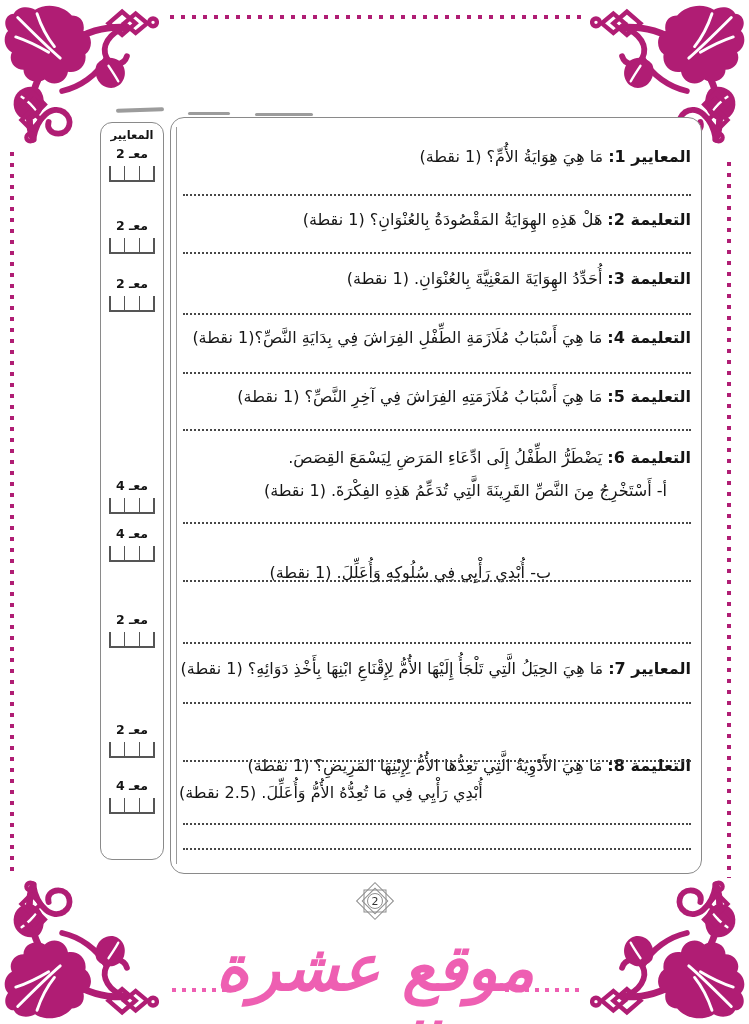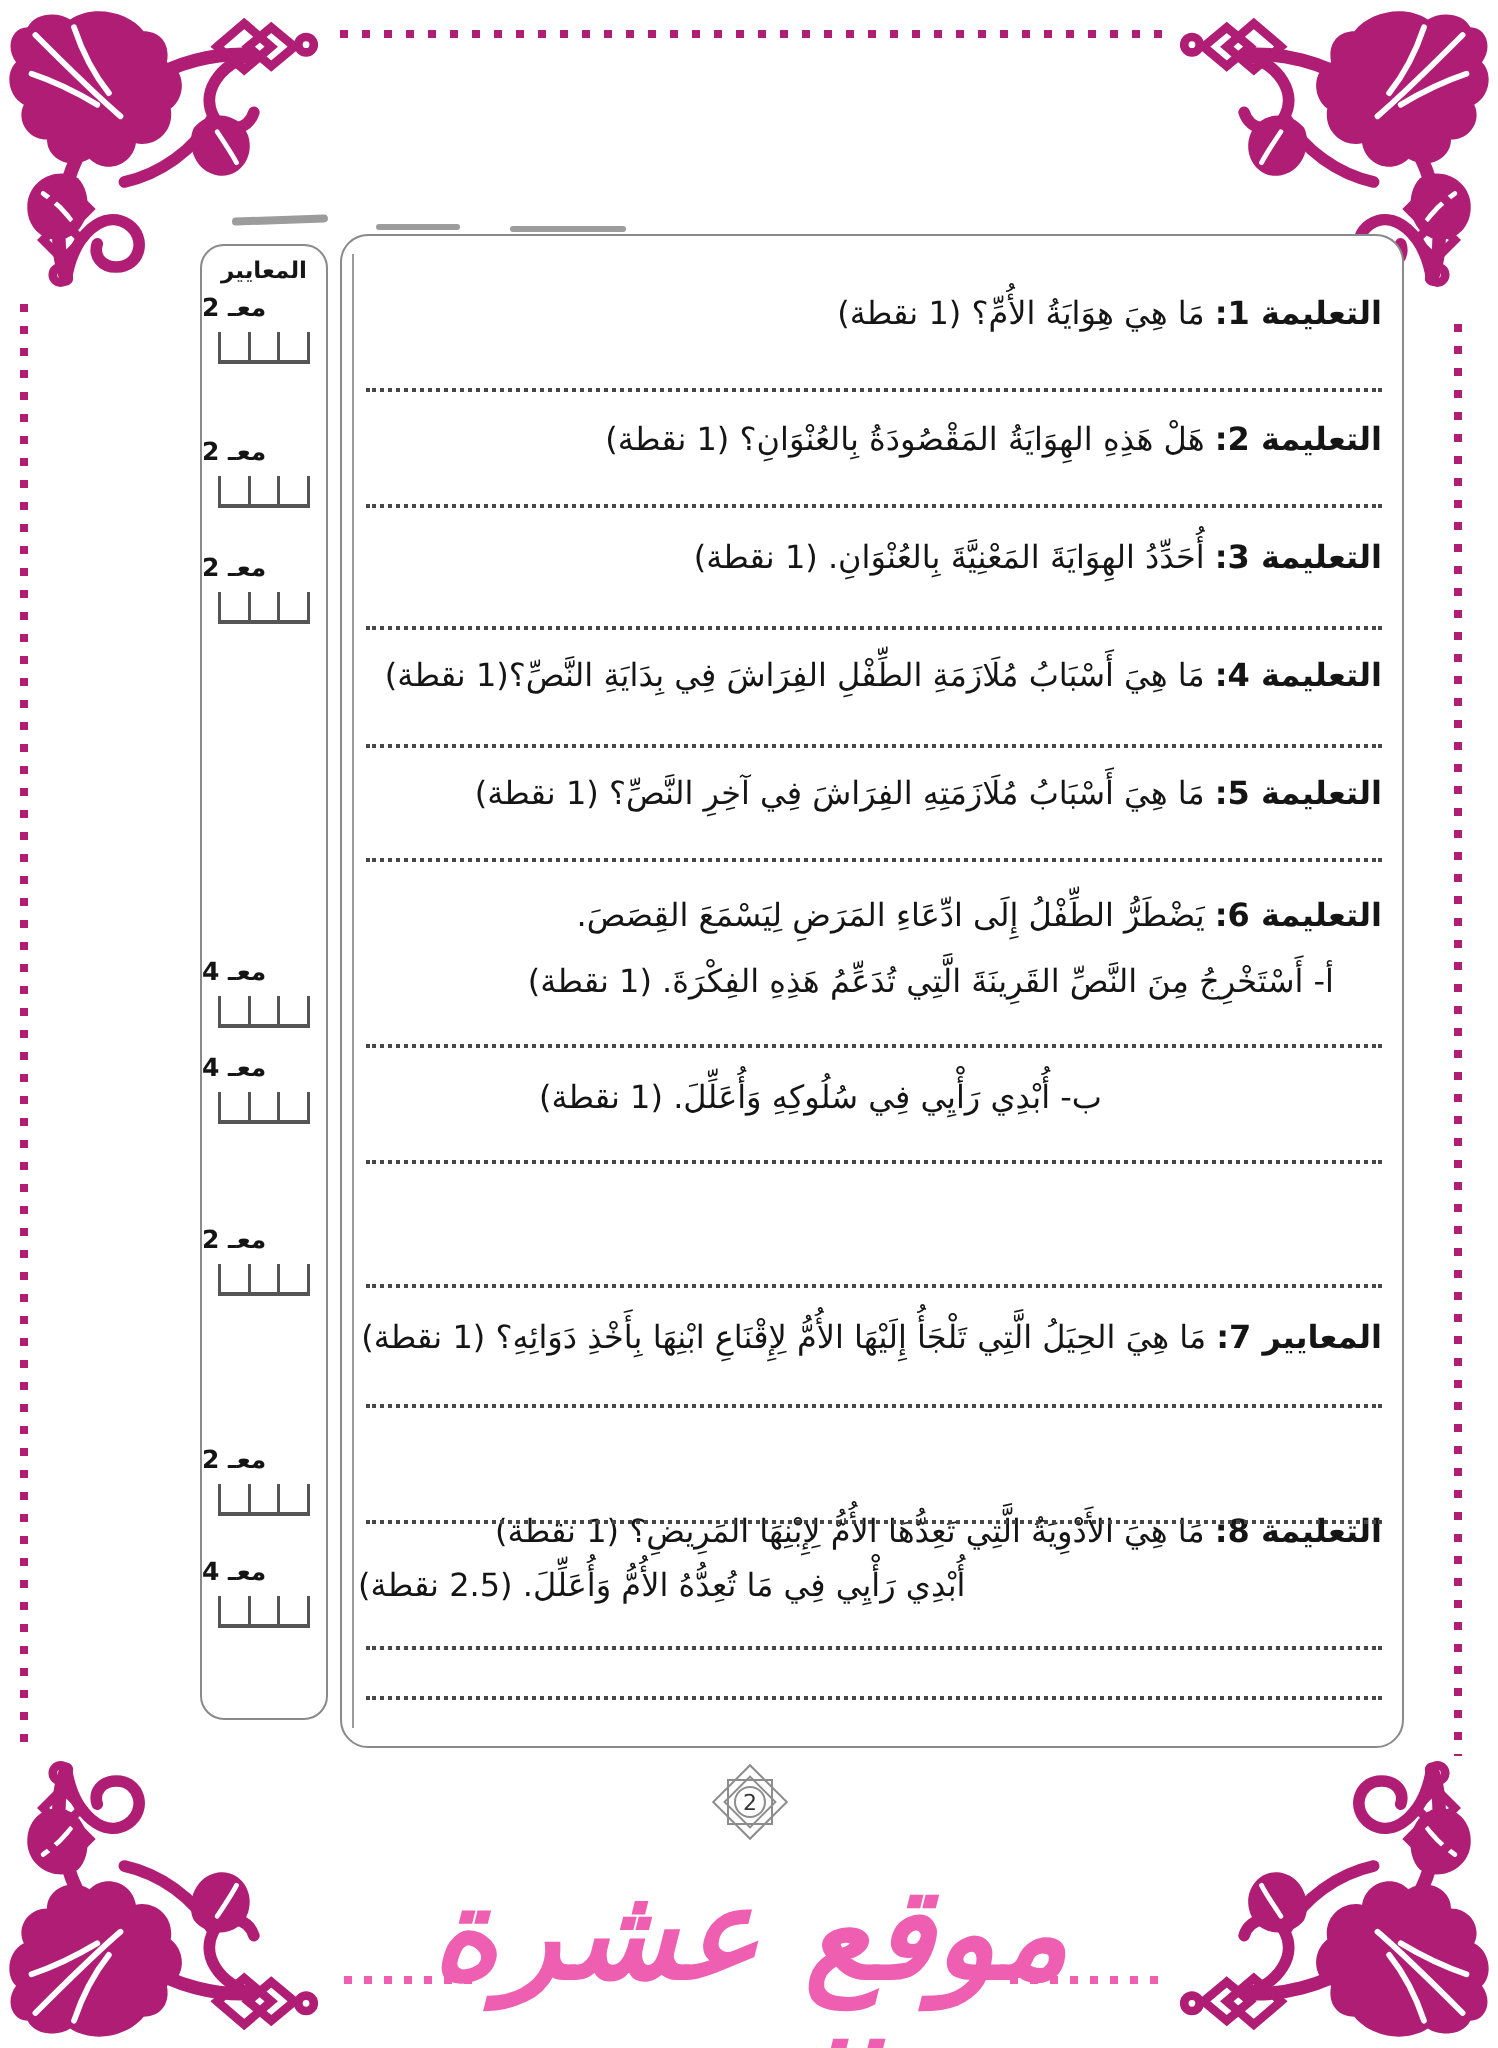--- a/index.html
+++ b/index.html
@@ -20,31 +20,31 @@
   .dot-right{left:727px;top:162px;height:716px;}
   .dot-pink{background:repeating-linear-gradient(to right,#ee5fb2 0 4px,transparent 4px 10px);}
   .dot-bl{left:172px;width:66px;top:988px;}
   .dot-br{left:505px;width:80px;top:988px;}
   
   .smudge{position:absolute;background:#9c9c9c;border-radius:2px;}
   .swirl{position:absolute;border:6px solid rgba(90,90,90,.10);border-color:rgba(90,90,90,.12) transparent transparent transparent;border-radius:50%;}
   
   .sidebar{position:absolute;left:100px;top:122px;width:62px;height:736px;border:1.6px solid #8a8a8a;border-radius:12px;background:#fff;}
   .sidebar-title{position:absolute;top:5px;left:0;right:0;text-align:center;font-size:11.5px;font-weight:bold;direction:rtl;}
-  .crit{position:absolute;left:0;right:0;text-align:left;}
+  .crit{position:absolute;left:0;right:0;text-align:center;}
   .crit-label{font-size:12.5px;font-weight:bold;direction:rtl;}
   .comb{width:46px;height:14px;margin:5px auto 0;border-bottom:2px solid #555;
         background:repeating-linear-gradient(to right,#555 0 1.5px,transparent 1.5px 14.8px);}
   
   .mainbox{position:absolute;left:170px;top:117px;width:530px;height:755px;border:1.7px solid #8a8a8a;border-radius:14px;background:#fff;}
   .inner-left{position:absolute;left:5px;top:9px;bottom:9px;width:0;border-left:1.5px solid #9a9a9a;}
   .qline{position:absolute;right:10px;left:8px;direction:rtl;text-align:right;white-space:nowrap;font-size:16px;line-height:24px;}
   .qlabel{font-weight:bold;margin-left:5px;}
   .sub-a{right:34px;}
-  .sub-b{right:150px;}
+  .sub-b{right:150px;margin-top:24px;}
   .sub-c{font-size:14.5px;}
   .centered{text-align:left;}
   .ansline{position:absolute;left:12px;right:10px;height:0;border-top:2px dotted #474747;}
   
   .pagenum-wrap{position:absolute;left:352px;top:880px;width:46px;height:42px;}
   .pagenum-wrap text{font-size:11px;fill:#333;font-family:"DejaVu Sans",sans-serif;}
   .watermark{position:absolute;left:160px;top:928px;width:430px;text-align:center;direction:rtl;
              font-size:64px;font-weight:bold;font-style:italic;color:#ee5fb2;line-height:80px;}
 </style>
 </head>
@@ -143,21 +143,21 @@
   <div class="crit" style="top:655px">
     <div class="crit-label">معـ 4</div>
     <div class="comb"></div>
   </div>
 </div>
 
 <div class="mainbox">
   <div class="inner-left"></div>
 
   <div class="qline" style="top:27px">
-    <span class="qlabel">التعليمة 1:</span><span>مَا هِيَ هِوَايَةُ الأُمِّ؟ (1 نقطة)</span>
+    <span class="qlabel">المعايير 1:</span><span>مَا هِيَ هِوَايَةُ الأُمِّ؟ (1 نقطة)</span>
   </div>
   <div class="ansline" style="top:76px"></div>
 
   <div class="qline" style="top:90px">
     <span class="qlabel">التعليمة 2:</span><span>هَلْ هَذِهِ الهِوَايَةُ المَقْصُودَةُ بِالعُنْوَانِ؟ (1 نقطة)</span>
   </div>
   <div class="ansline" style="top:134px"></div>
 
   <div class="qline" style="top:149px">
     <span class="qlabel">التعليمة 3:</span><span>أُحَدِّدُ الهِوَايَةَ المَعْنِيَّةَ بِالعُنْوَانِ.  (1 نقطة)</span>

